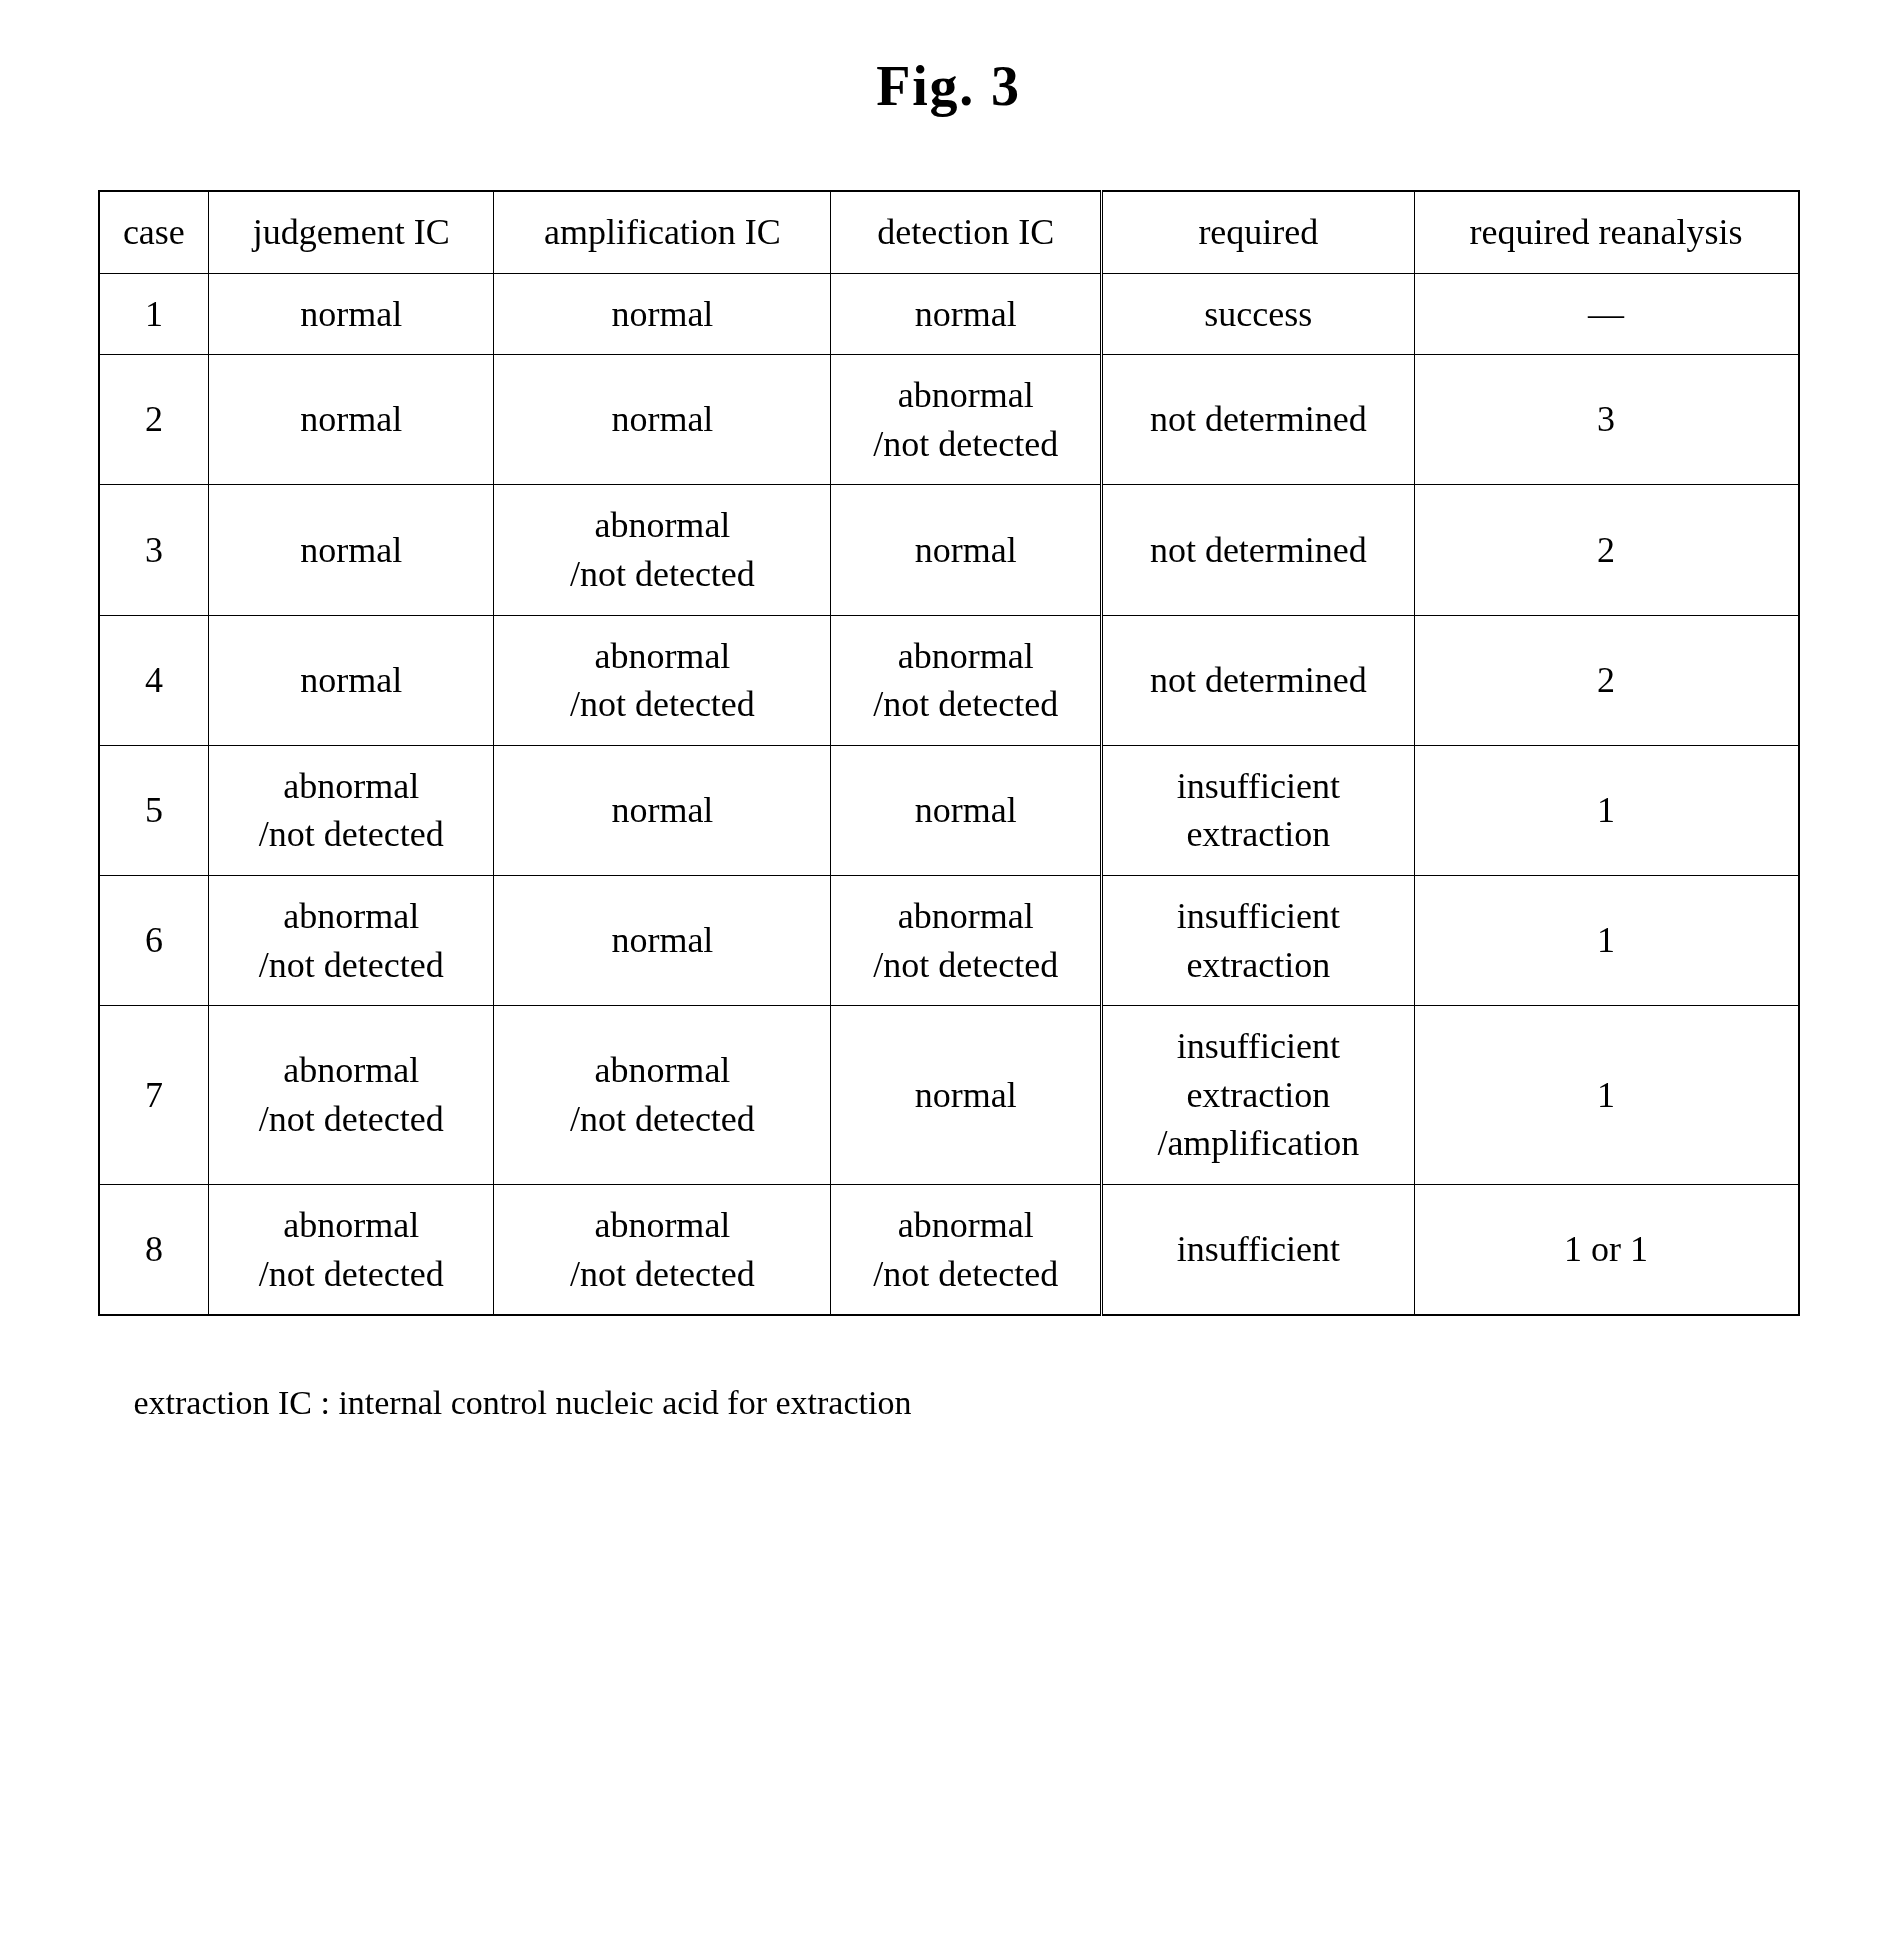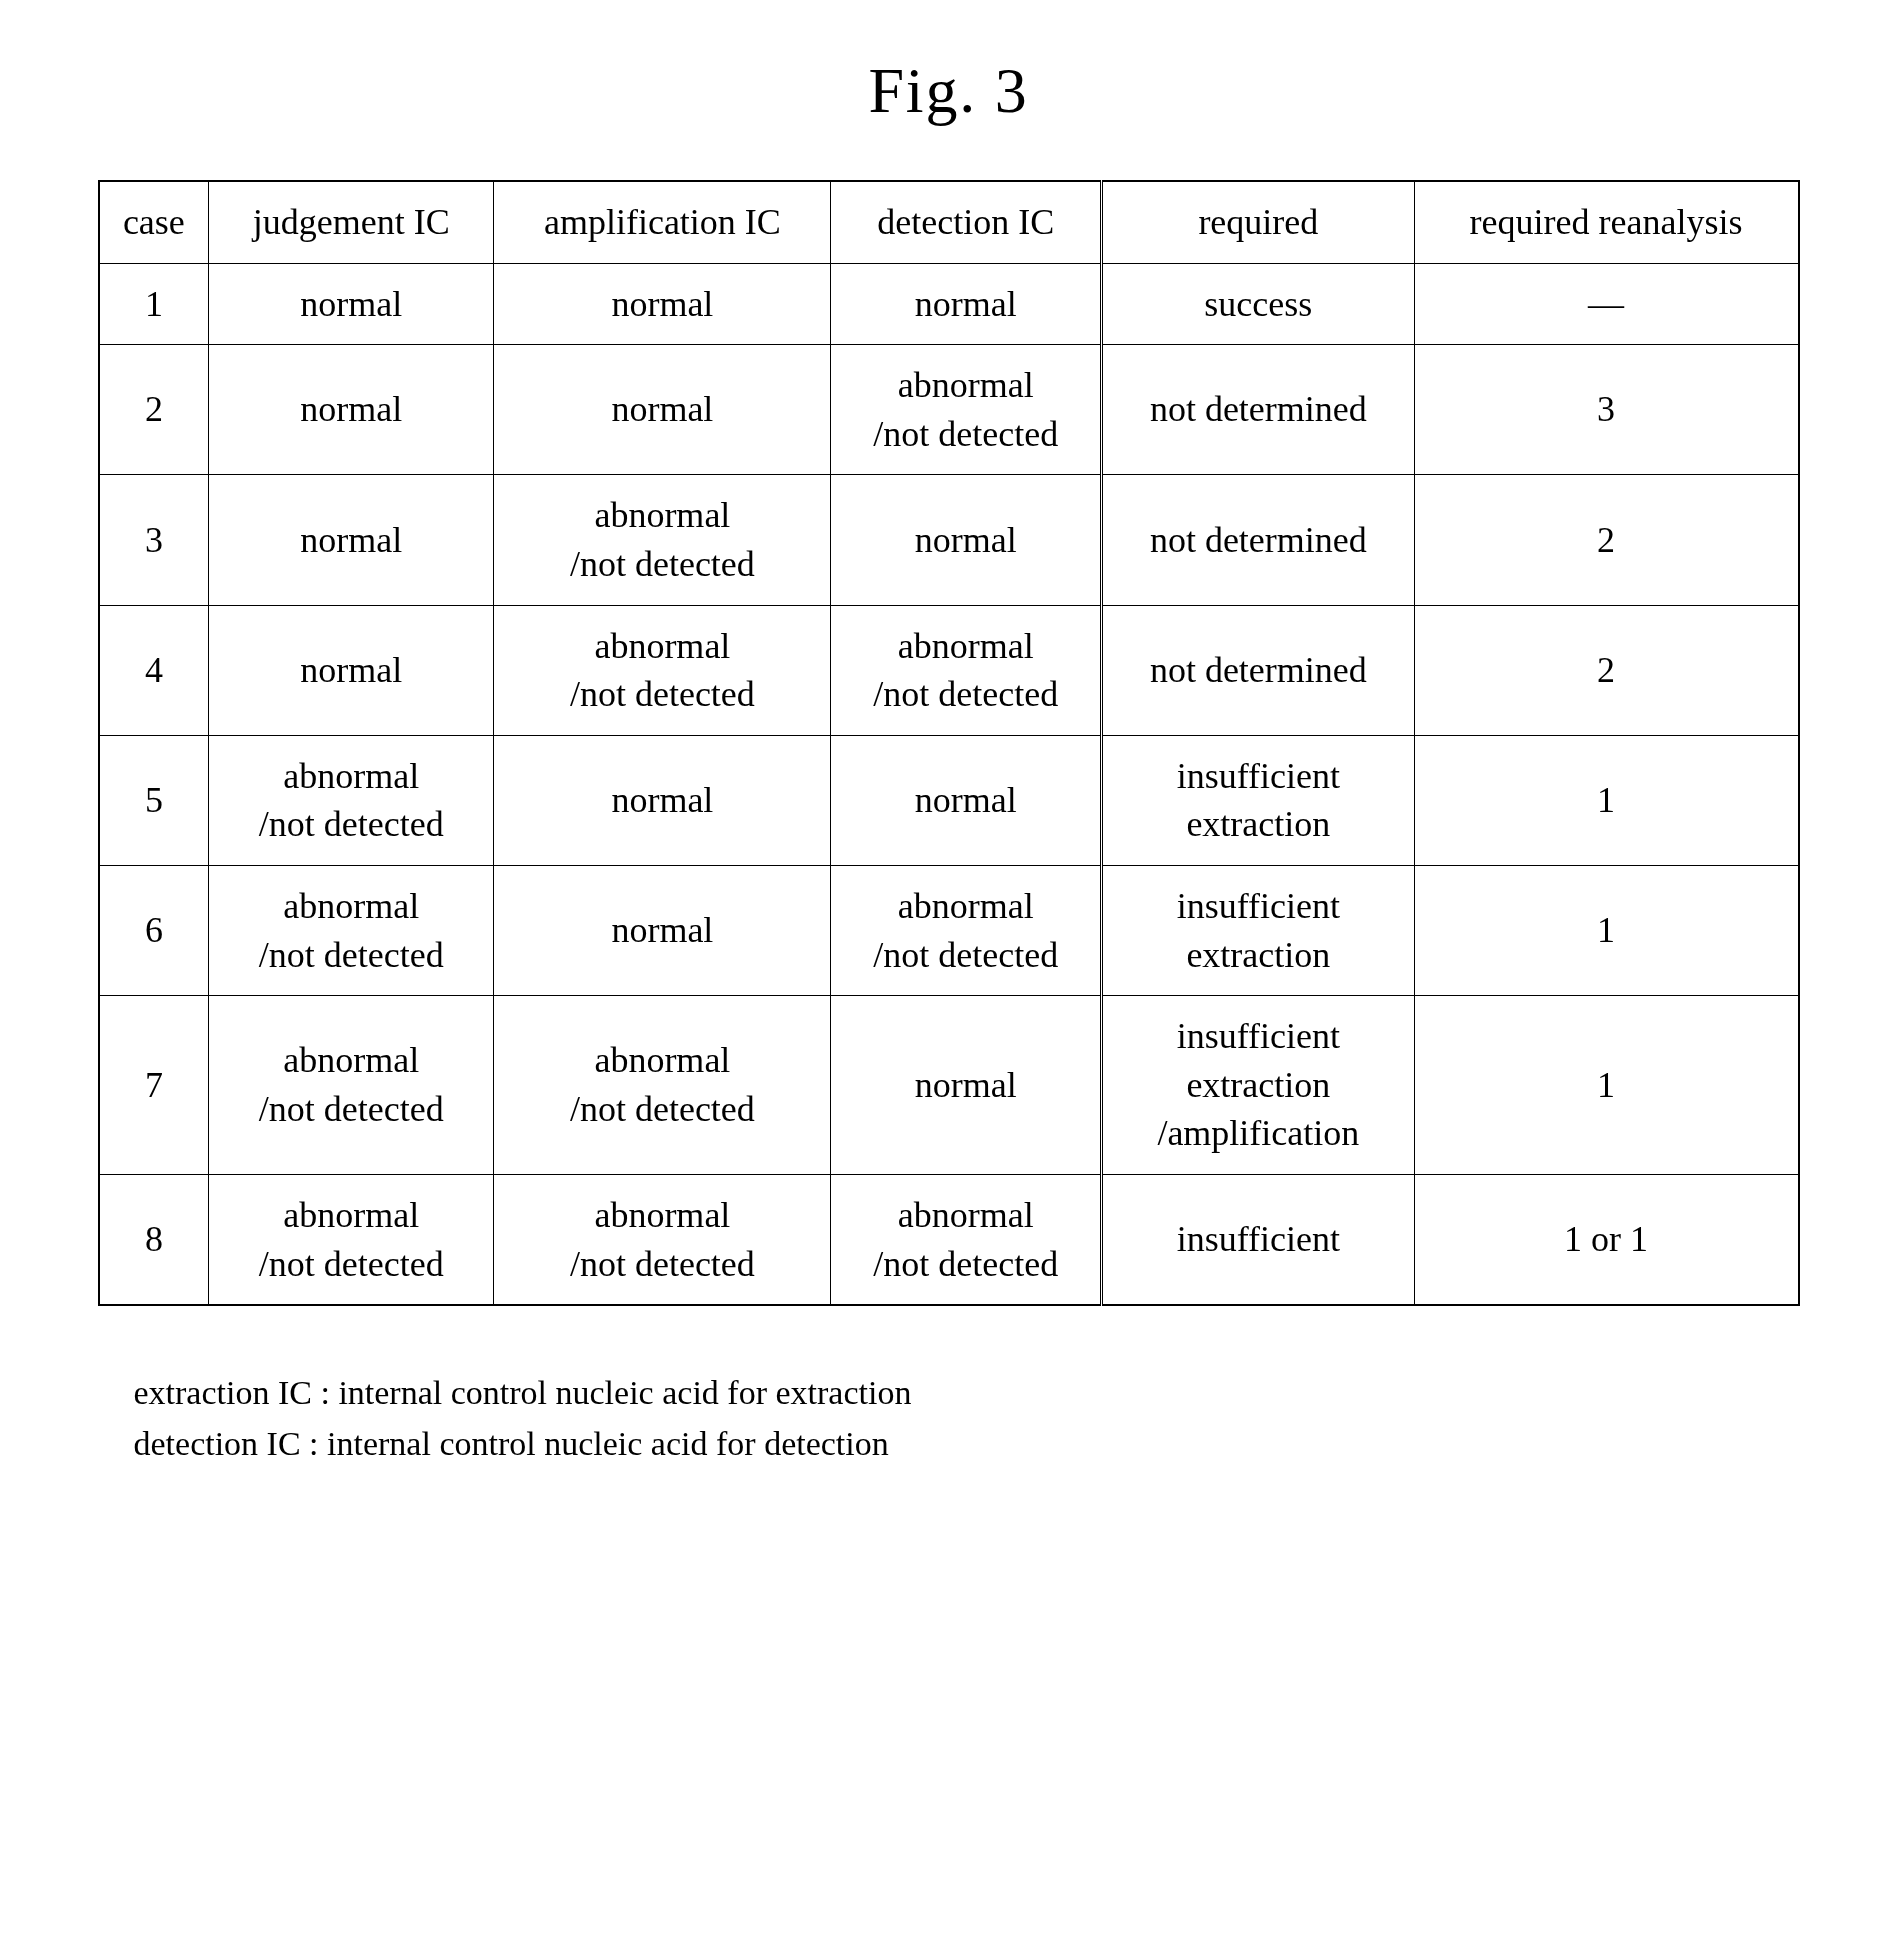--- a/index.html
+++ b/index.html
@@ -7,23 +7,23 @@
       background: #fff;
       font-family: 'Times New Roman', Times, serif;
       width: 1897px;
       min-height: 1945px;
       display: flex;
       flex-direction: column;
       align-items: center;
       padding: 54px 72px 72px 72px;
     }
     .page-title {
-      font-size: 64px;
-      font-weight: normal;
-      margin-bottom: 52px;
+      font-size: 56px;
+      font-weight: bold;
+      margin-bottom: 72px;
       letter-spacing: 1.8px;
     }
     .table-container {
       width: 1702px;
       margin-bottom: 36px;
     }
     table {
       width: 100%;
       border-collapse: collapse;
       border: 2.7px solid #000;
@@ -136,15 +136,14 @@
           <td>abnormal<br>/not detected</td>
           <td>insufficient</td>
           <td>1 or 1</td>
         </tr>
       </tbody>
   </table>
 </div>
 
 <div class="footnotes">
   <div class="footnote-line">extraction IC : internal control nucleic acid for extraction</div>
-  <div class="footnote-line">detection IC : internal control nucleic acid for detection</div>
 </div>
 
 
 </body></html>

